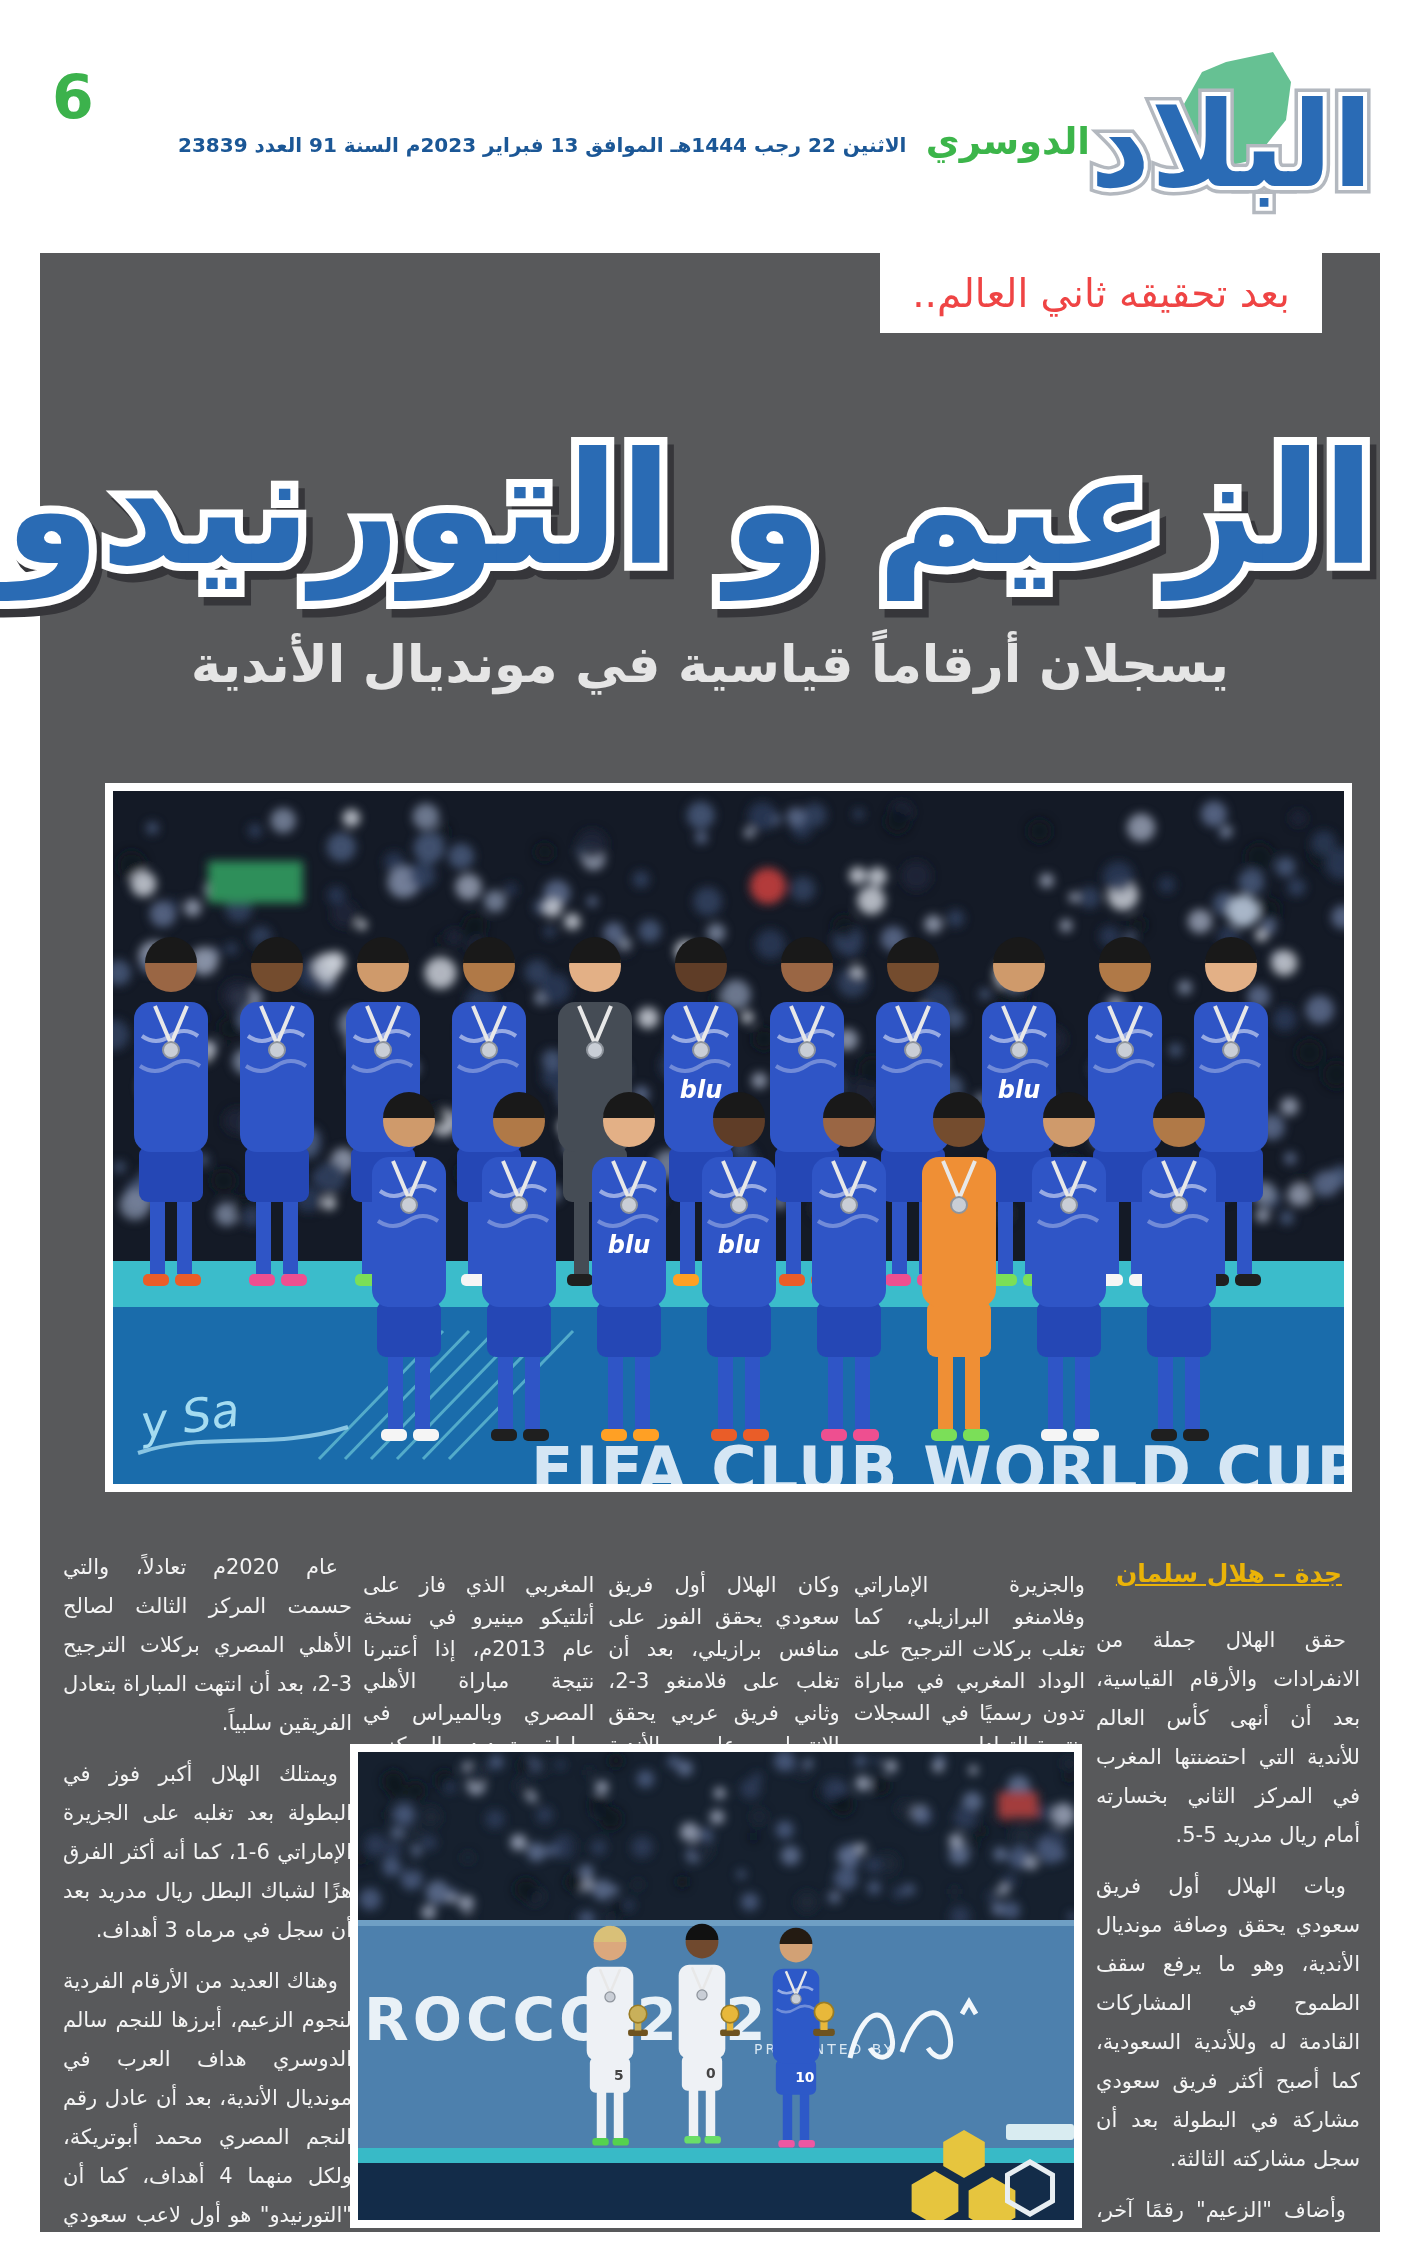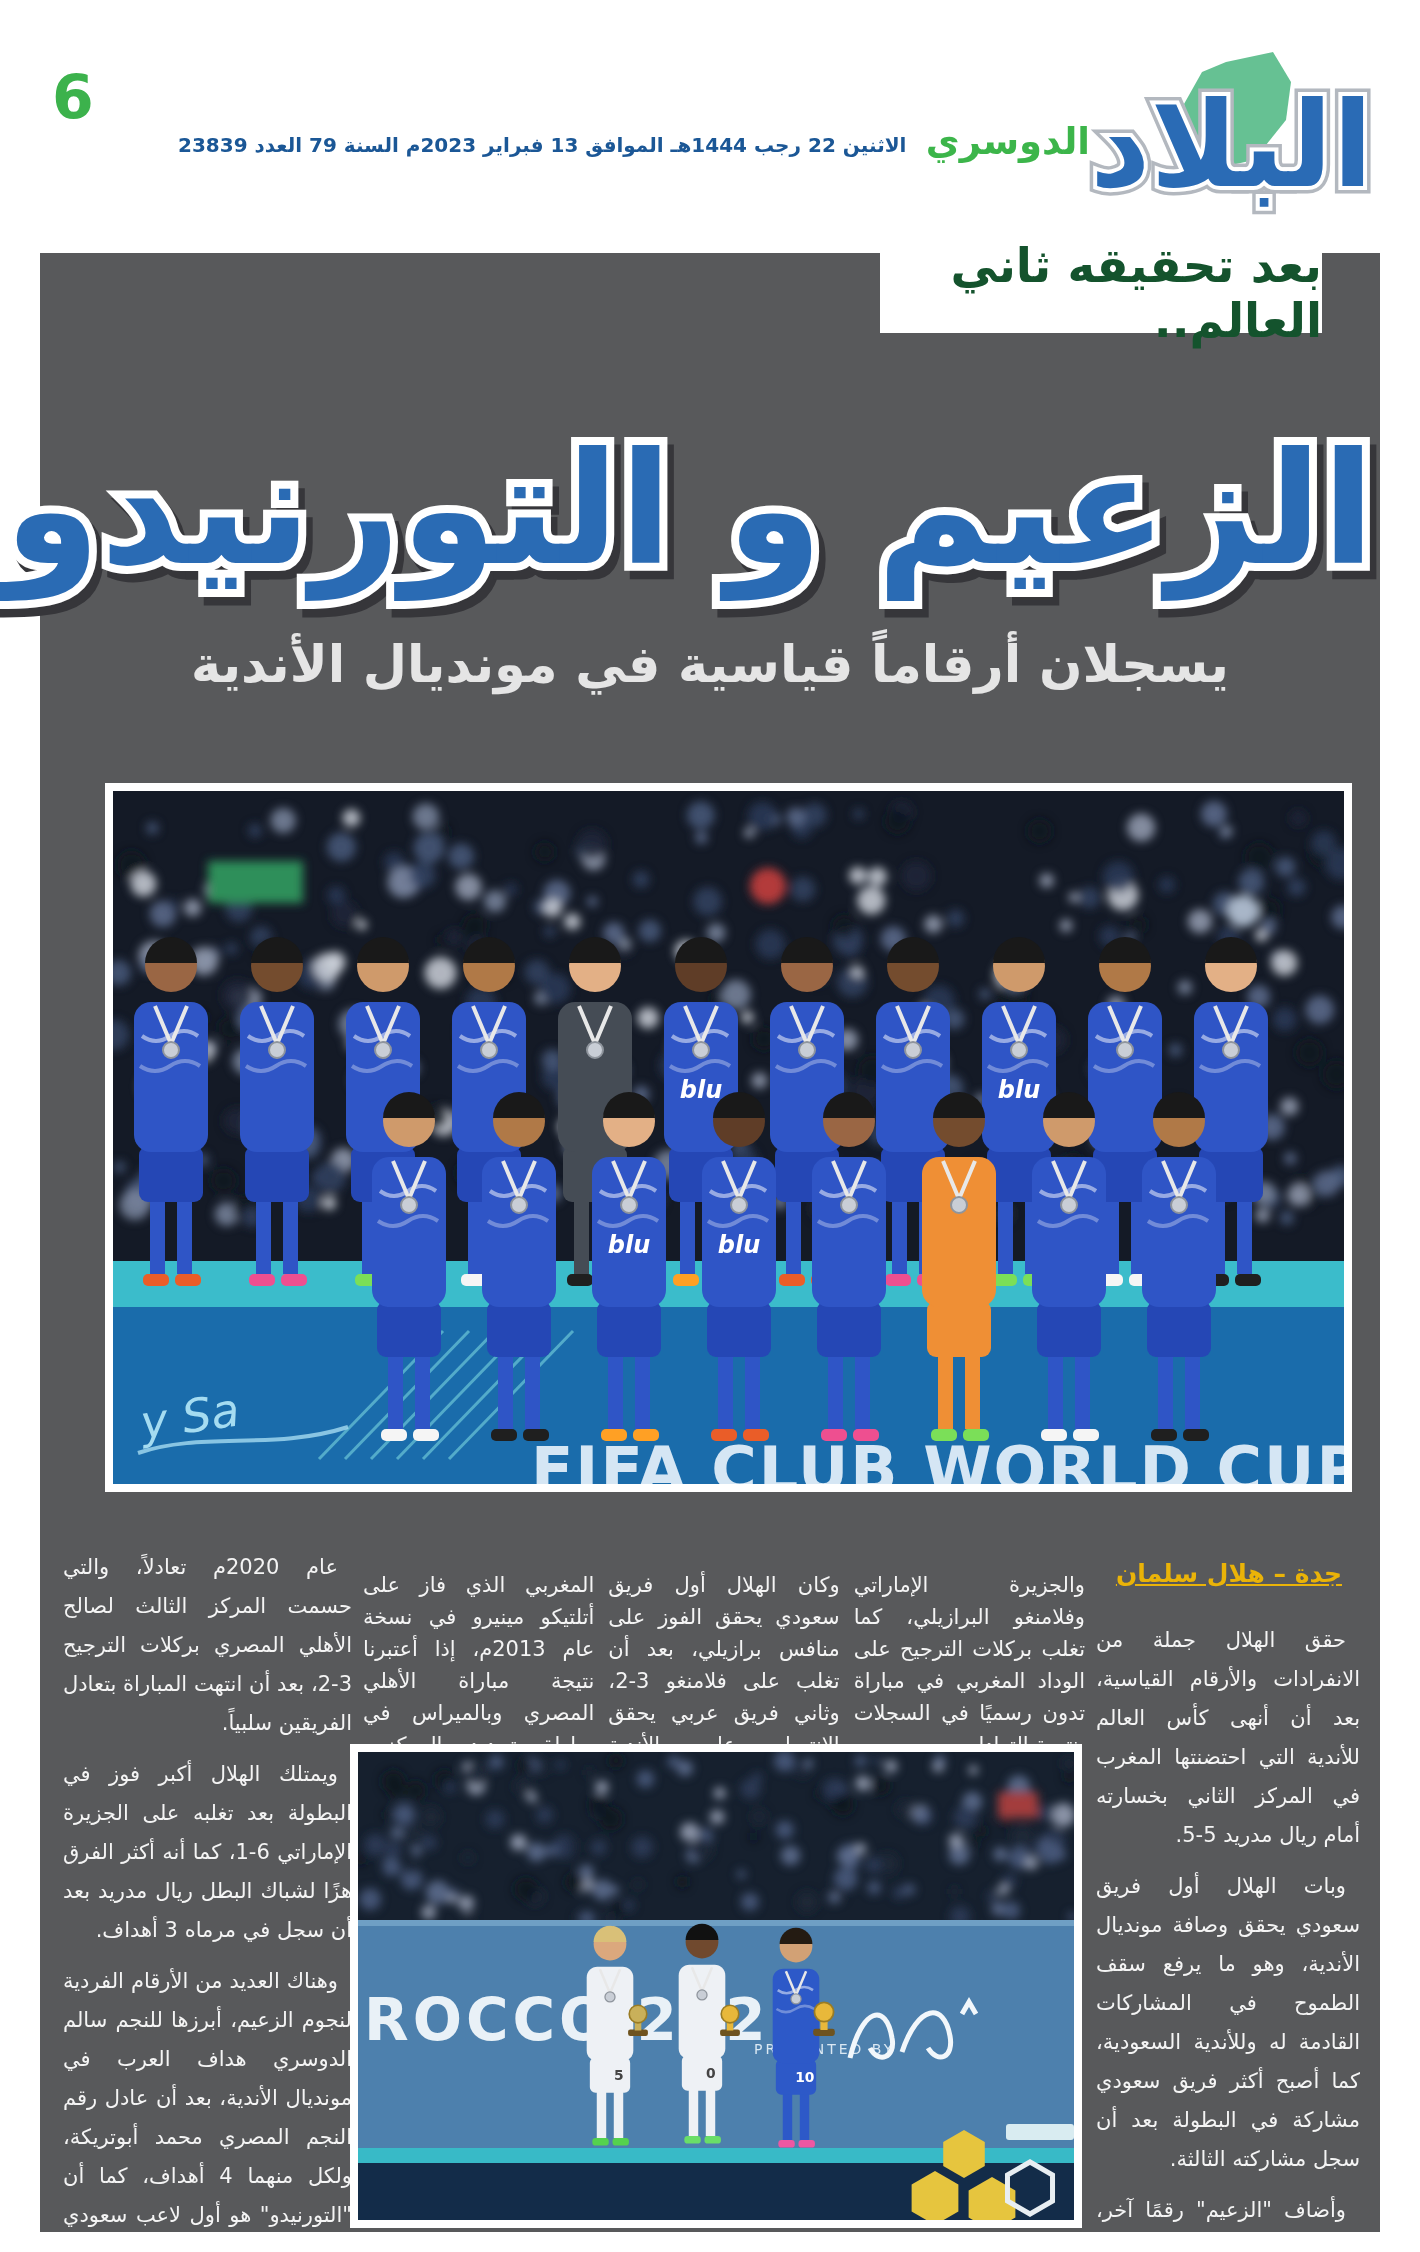--- a/index.html
+++ b/index.html
@@ -8,21 +8,21 @@
   
   .page-number{position:absolute;left:52px;top:62px;font-size:60px;font-weight:bold;color:#3cb24c;}
   .date-line{position:absolute;left:178px;top:133px;font-size:20px;font-weight:bold;color:#1b5796;
              direction:rtl;white-space:nowrap;letter-spacing:.5px;}
   .section-label{position:absolute;right:330px;top:120px;font-size:37px;font-weight:bold;color:#3cb54a;direction:rtl;}
   .logo-svg{position:absolute;right:42px;top:48px;width:300px;height:180px;}
   
   .panel{position:absolute;left:40px;top:253px;width:1340px;height:1979px;background:#58595b;}
   .kicker{position:absolute;top:0;right:58px;width:442px;height:80px;background:#ffffff;
           display:flex;align-items:center;justify-content:center;}
-  .kicker span{font-size:47px;font-weight:bold;color:#14532d;direction:rtl;}
+  .kicker span{font-size:39px;font-weight:normal;color:#ef4444;direction:rtl;}
   .headline-svg{position:absolute;left:0;top:150px;width:1340px;height:300px;overflow:visible;}
   .subhead{position:absolute;left:0;top:382px;width:100%;text-align:center;direction:rtl;
            font-size:51px;font-weight:bold;color:#e5e5e5;}
   .photo-frame{position:absolute;background:#ffffff;padding:8px;box-sizing:border-box;}
   .photo-frame svg{display:block;width:100%;height:100%;}
   #photo-main-frame{left:65px;top:530px;width:1247px;height:709px;}
   #photo-awards-frame{left:310px;top:1491px;width:732px;height:484px;}
   
   .col{position:absolute;direction:rtl;color:#f4f4f4;font-size:21px;line-height:39px;
        text-align:justify;overflow:hidden;}
@@ -35,21 +35,21 @@
                   text-align:justify;overflow:hidden;}
   .byline{font-size:25px;font-weight:bold;text-align:right;padding:6px 18px 0 0;margin-bottom:28px;
           color:#eab308;text-decoration:underline;}
 </style>
 </head>
 <body>
 
 <div class="page">
 
   <div class="page-number">6</div>
-  <div class="date-line">الاثنين 22 رجب 1444هـ الموافق 13 فبراير 2023م السنة 79 العدد 23839</div>
+  <div class="date-line">الاثنين 22 رجب 1444هـ الموافق 13 فبراير 2023م السنة 91 العدد 23839</div>
   <div class="section-label">الدوسري</div>
 
   <svg class="logo-svg" viewBox="0 0 300 180">
     <path fill="#66c193" d="M148,14 L195,4 L213,34 L208,72 L176,112 L140,120 L118,98 L106,56 L124,24 Z"></path>
     <text x="295" y="138" text-anchor="end" font-size="118" font-weight="bold" fill="#b3b8bf" stroke="#b3b8bf" stroke-width="15" paint-order="stroke">البلاد</text>
     <text x="295" y="138" text-anchor="end" font-size="118" font-weight="bold" fill="#ffffff" stroke="#ffffff" stroke-width="8" paint-order="stroke">البلاد</text>
     <text x="295" y="138" text-anchor="end" font-size="118" font-weight="bold" fill="#2a6bb5">البلاد</text>
   </svg>
 
   <div class="panel">

